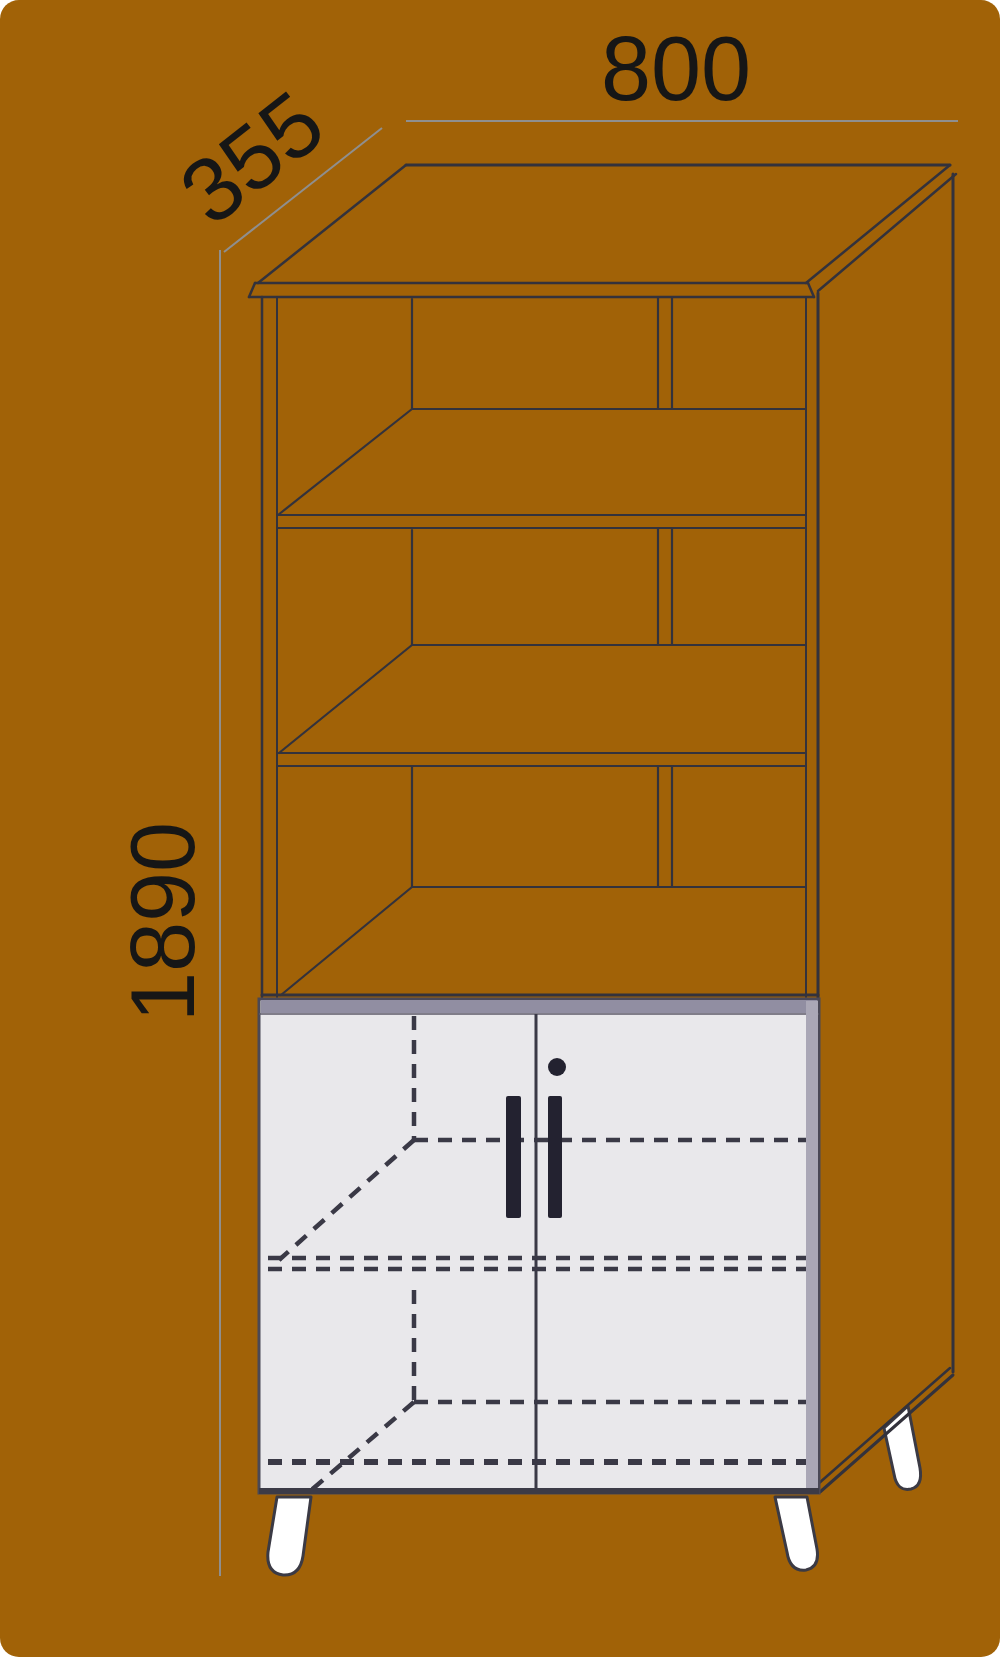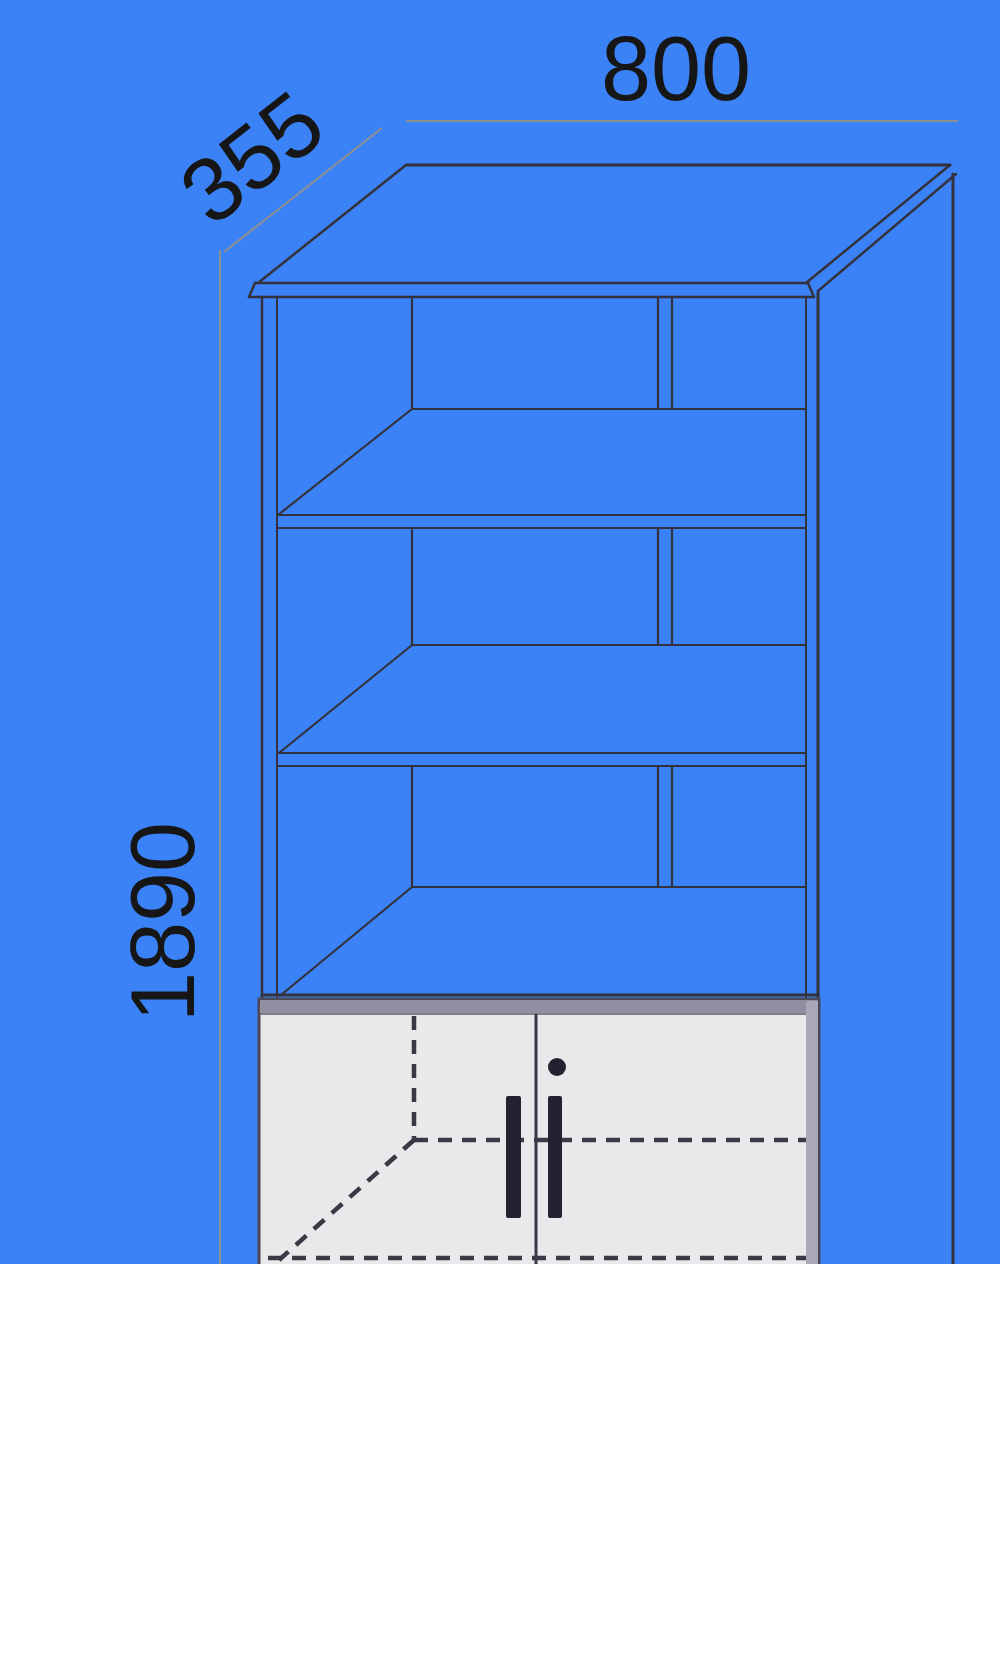--- a/index.html
+++ b/index.html
@@ -3,24 +3,25 @@
 <meta charset="utf-8">
 <style>
   html, body {
     margin: 0;
     padding: 0;
     background: #ffffff;
   }
   .stage {
     position: relative;
     width: 1000px;
-    height: 1264px;
-    background: #3b82f6;
+    height: 1657px;
+    background: #a16207;
     overflow: hidden;
     font-family: "Liberation Sans", sans-serif;
+    border-radius: 19px;
   }
   svg text {
     font-family: "Liberation Sans", sans-serif;
     font-weight: 400;
   }
 </style>
 </head>
 <body>
 
 <div class="stage">

